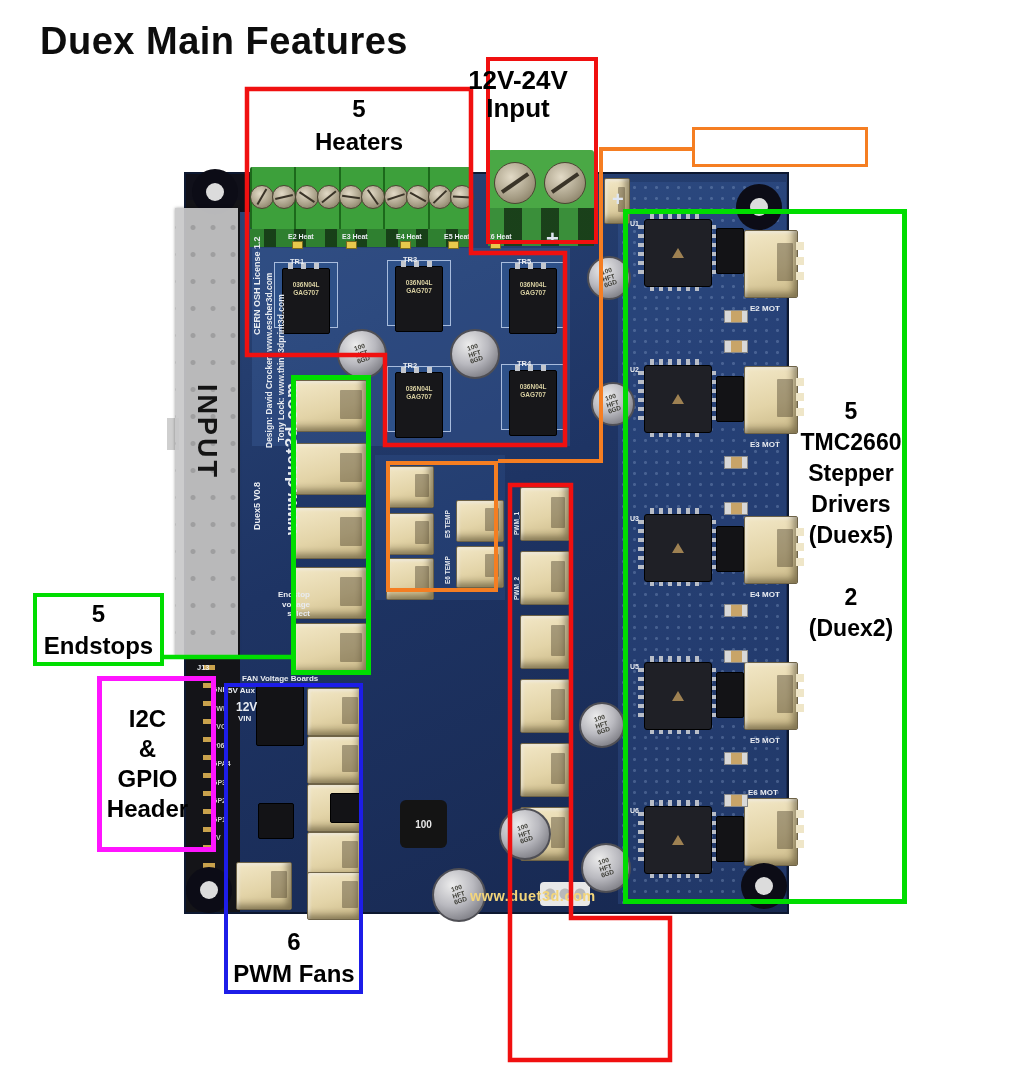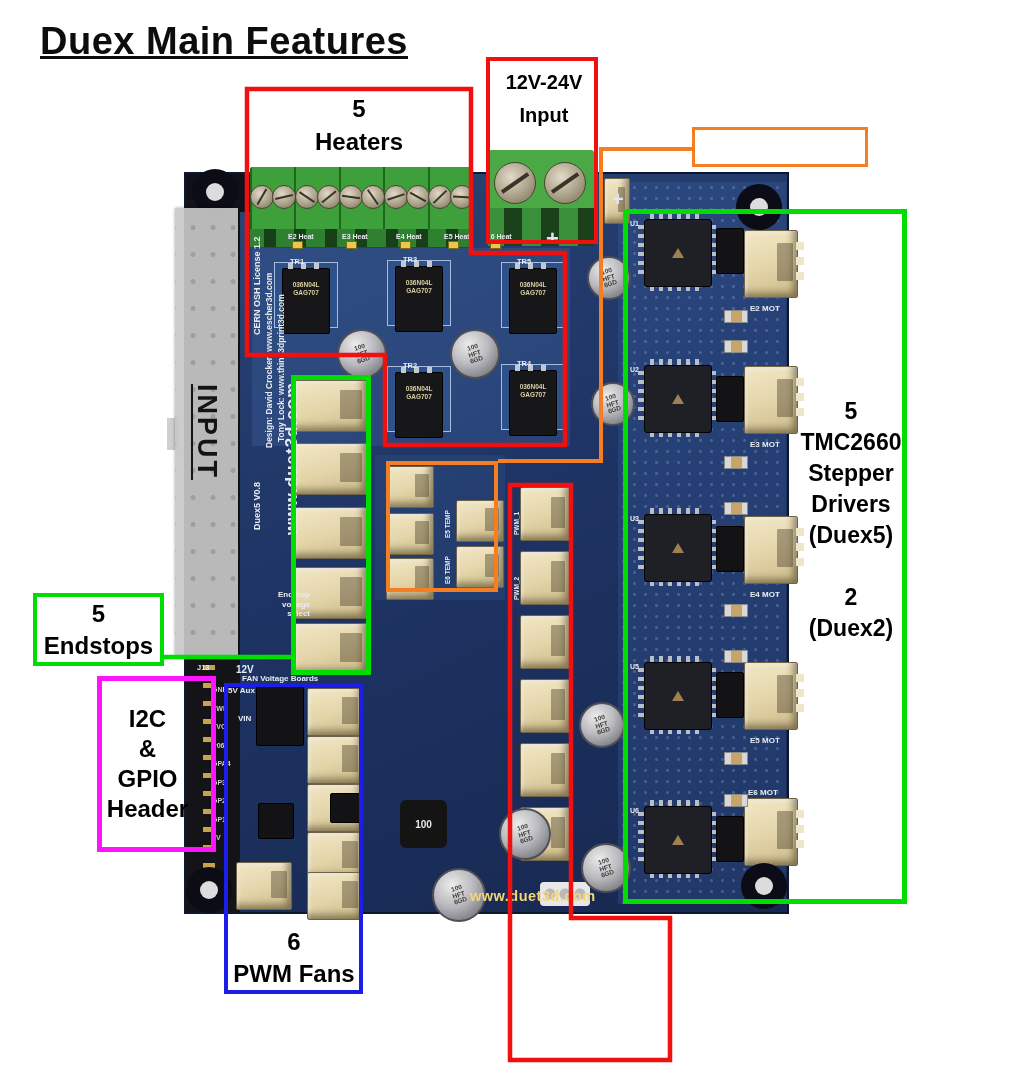--- a/index.html
+++ b/index.html
@@ -1,19 +1,19 @@
 <!DOCTYPE html>
 <html><head>
 <meta charset="utf-8">
 <style>
   html,body{margin:0;padding:0;background:#ffffff;}
   body{width:1024px;height:1075px;position:relative;overflow:hidden;
        font-family:"Liberation Sans",sans-serif;}
   #canvas{position:absolute;left:0;top:0;width:1024px;height:1075px;}
-  .abs{position:absolute;text-decoration:underline;}
+  .abs{position:absolute;}
   #title{left:40px;top:20px;font-size:38px;font-weight:bold;color:#0d0d0d;letter-spacing:.5px;z-index:9;}
 
   
   #board{left:186px;top:174px;width:601px;height:738px;z-index:1;
     background:linear-gradient(155deg,#2a4678 0%,#1e3464 45%,#172850 100%);
     box-shadow:0 0 0 2px #0d1830;}
   .panel{position:absolute;z-index:2;}
   #panel-right{left:618px;top:182px;width:168px;height:722px;background:rgba(62,104,176,.25);
     background-image:radial-gradient(rgba(150,175,215,.30) 1.2px,transparent 1.8px);background-size:11px 11px;}
   #panel-heat{left:252px;top:248px;width:318px;height:198px;background:rgba(72,112,178,.26);}
@@ -67,21 +67,21 @@
   
   .box{position:absolute;border-style:solid;z-index:6;}
   #ann-svg{position:absolute;left:0;top:0;z-index:6;}
   #daughter-overlay{left:373px;top:600px;width:134px;height:165px;z-index:7;
     border:4px dashed #22cbdb;background:rgba(207,210,214,.80);
     display:flex;align-items:center;justify-content:center;}
 
   
   .lbl{position:absolute;z-index:9;white-space:pre-line;text-align:center;font-weight:bold;color:#000;}
   #lbl-heaters{left:247px;top:92px;width:224px;font-size:24px;line-height:33px;}
-  #lbl-power{left:490px;top:66px;width:108px;font-size:20px;line-height:33px;}
+  #lbl-power{left:464px;top:66px;width:108px;font-size:26px;line-height:28px;}
   #lbl-therm{left:692px;top:127px;width:176px;height:40px;display:flex;align-items:center;justify-content:center;font-size:22px;}
   #lbl-tmc{left:793px;top:396px;width:116px;font-size:23px;line-height:31px;}
   #lbl-endstops{left:33px;top:593px;width:131px;height:73px;display:flex;align-items:center;justify-content:center;font-size:24px;line-height:32px;}
   #lbl-i2c{left:97px;top:676px;width:119px;height:176px;display:flex;align-items:center;justify-content:center;
     font-size:24px;line-height:30px;padding-right:18px;box-sizing:border-box;}
   #lbl-fans{left:226px;top:926px;width:136px;font-size:24px;line-height:32px;}
   #lbl-servo{left:512px;top:930px;width:156px;font-size:22px;line-height:30px;}
   #lbl-daughter{font-size:20px;line-height:27px;font-weight:bold;text-align:center;white-space:pre-line;color:#000;}
 </style>
 </head>
@@ -313,21 +313,21 @@
       <div class="silk" style="left: 212px; top: 686px; font-size: 7px; color: rgb(207, 207, 207);">GND</div>
       <div class="silk" style="left: 212px; top: 704.5px; font-size: 7px; color: rgb(207, 207, 207);">TWD</div>
       <div class="silk" style="left: 212px; top: 723px; font-size: 7px; color: rgb(207, 207, 207);">TVC</div>
       <div class="silk" style="left: 212px; top: 741.5px; font-size: 7px; color: rgb(207, 207, 207);">P06</div>
       <div class="silk" style="left: 212px; top: 760px; font-size: 7px; color: rgb(207, 207, 207);">GPA4</div>
       <div class="silk" style="left: 212px; top: 778.5px; font-size: 7px; color: rgb(207, 207, 207);">GP3</div>
       <div class="silk" style="left: 212px; top: 797px; font-size: 7px; color: rgb(207, 207, 207);">GP2</div>
       <div class="silk" style="left: 212px; top: 815.5px; font-size: 7px; color: rgb(207, 207, 207);">GP1</div>
       <div class="silk" style="left: 212px; top: 834px; font-size: 7px; color: rgb(207, 207, 207);">5V</div>
       <div class="silk" style="left: 228px; top: 686px; font-size: 8px;">5V Aux</div>
-      <div class="silk" style="left: 236px; top: 664px; font-size: 10px;">12V</div>
+      <div class="silk" style="left: 236px; top: 700px; font-size: 12px;">12V</div>
       <div class="silk" style="left: 238px; top: 714px; font-size: 8px;">VIN</div>
       <div class="silk" style="left: 444px; top: 538px; font-size: 6.5px; transform: rotate(-90deg); transform-origin: 0px 0px; white-space: nowrap;">E5 TEMP</div>
       <div class="silk" style="left: 444px; top: 584px; font-size: 6.5px; transform: rotate(-90deg); transform-origin: 0px 0px; white-space: nowrap;">E6 TEMP</div>
       <div class="silk" style="left: 513px; top: 535px; font-size: 6.5px; transform: rotate(-90deg); transform-origin: 0px 0px; white-space: nowrap;">PWM_1</div>
       <div class="silk" style="left: 513px; top: 600px; font-size: 6.5px; transform: rotate(-90deg); transform-origin: 0px 0px; white-space: nowrap;">PWM_2</div>
       <div class="silk" style="left: 242px; top: 674px; font-size: 8px;">FAN Voltage Boards</div>
       <div class="silk" style="left: 262px; top: 590px; font-size: 8px; line-height: 9.5px; text-align: right; width: 48px;">Endstop
 voltage
 select</div>
       <div class="silk" style="left: 197px; top: 663px; font-size: 7.5px;">J13</div>

